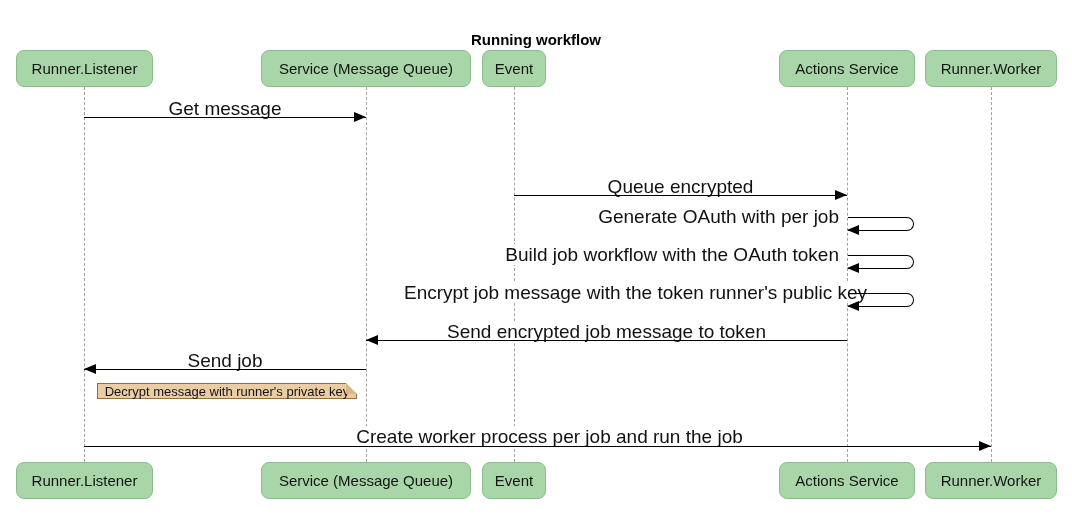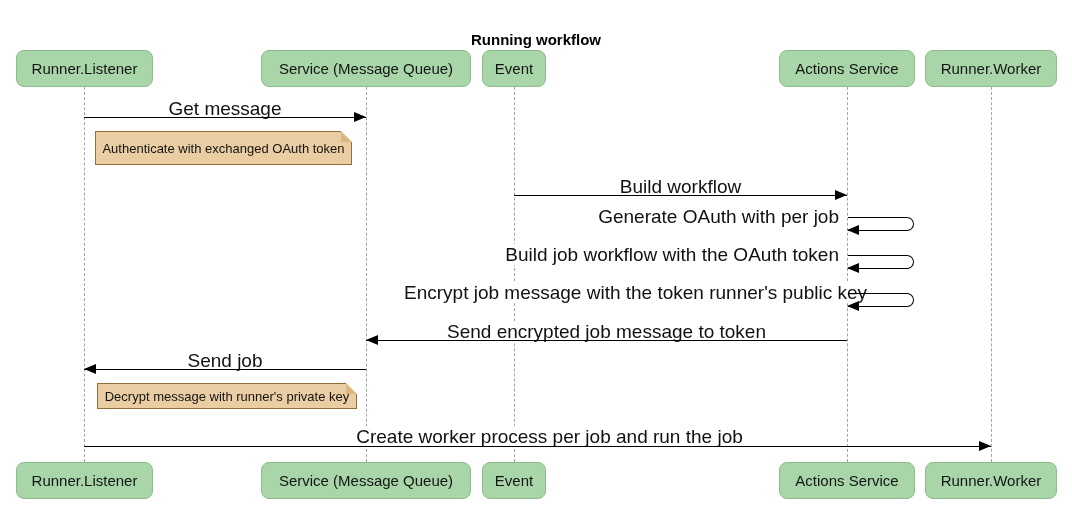--- a/index.html
+++ b/index.html
@@ -38,26 +38,22 @@
   <div class="lifeline" style="left:84px;top:87px;height:375px"></div>
   <div class="lifeline" style="left:366px;top:87px;height:375px"></div>
   <div class="lifeline" style="left:514px;top:87px;height:375px"></div>
   <div class="lifeline" style="left:847px;top:87px;height:375px"></div>
   <div class="lifeline" style="left:991px;top:87px;height:375px"></div>
 
   <div class="mlabel center" style="left:84px;top:102px;width:282px"><span>Get message</span></div>
   <div class="mline" style="left:84px;top:117px;width:282px"></div>
   <div class="ah r" style="left:354px;top:112px"></div>
 
-  <div class="note" style="left:95px;top:131px;width:257px;height:34px">
-    <div class="fold"></div>
-    <span>Authenticate with exchanged OAuth token</span>
-  </div>
 
-  <div class="mlabel center" style="left:514px;top:180px;width:333px"><span>Build workflow</span></div>
+  <div class="mlabel center" style="left:514px;top:180px;width:333px"><span>Queue encrypted</span></div>
   <div class="mline" style="left:514px;top:195px;width:333px"></div>
   <div class="ah r" style="left:835px;top:190px"></div>
 
   <div class="mlabel right" style="left:400px;top:210px;width:443px"><span>Generate OAuth with per job</span></div>
   <div class="loop" style="left:848px;top:217px;width:66px;height:14px"></div>
   <div class="ah l" style="left:847px;top:225px"></div>
 
   <div class="mlabel right" style="left:400px;top:248px;width:443px"><span>Build job workflow with the OAuth token</span></div>
   <div class="loop" style="left:848px;top:255px;width:66px;height:14px"></div>
   <div class="ah l" style="left:847px;top:263px"></div>
@@ -67,21 +63,21 @@
   <div class="ah l" style="left:847px;top:301px"></div>
 
   <div class="mlabel center" style="left:366px;top:325px;width:481px"><span>Send encrypted job message to token</span></div>
   <div class="mline" style="left:366px;top:340px;width:481px"></div>
   <div class="ah l" style="left:366px;top:335px"></div>
 
   <div class="mlabel center" style="left:84px;top:354px;width:282px"><span>Send job</span></div>
   <div class="mline" style="left:84px;top:369px;width:282px"></div>
   <div class="ah l" style="left:84px;top:364px"></div>
 
-  <div class="note" style="left:97px;top:383px;width:260px;height:26px">
+  <div class="note" style="left:97px;top:383px;width:260px;height:16px">
     <div class="fold"></div>
     <span>Decrypt message with runner's private key</span>
   </div>
 
   <div class="mlabel center" style="left:96px;top:430px;width:907px"><span>Create worker process per job and run the job</span></div>
   <div class="mline" style="left:84px;top:446px;width:907px"></div>
   <div class="ah r" style="left:979px;top:441px"></div>
 
   <div class="participant" style="left:16px;top:50px;width:137px">
       <span>Runner.Listener</span>

